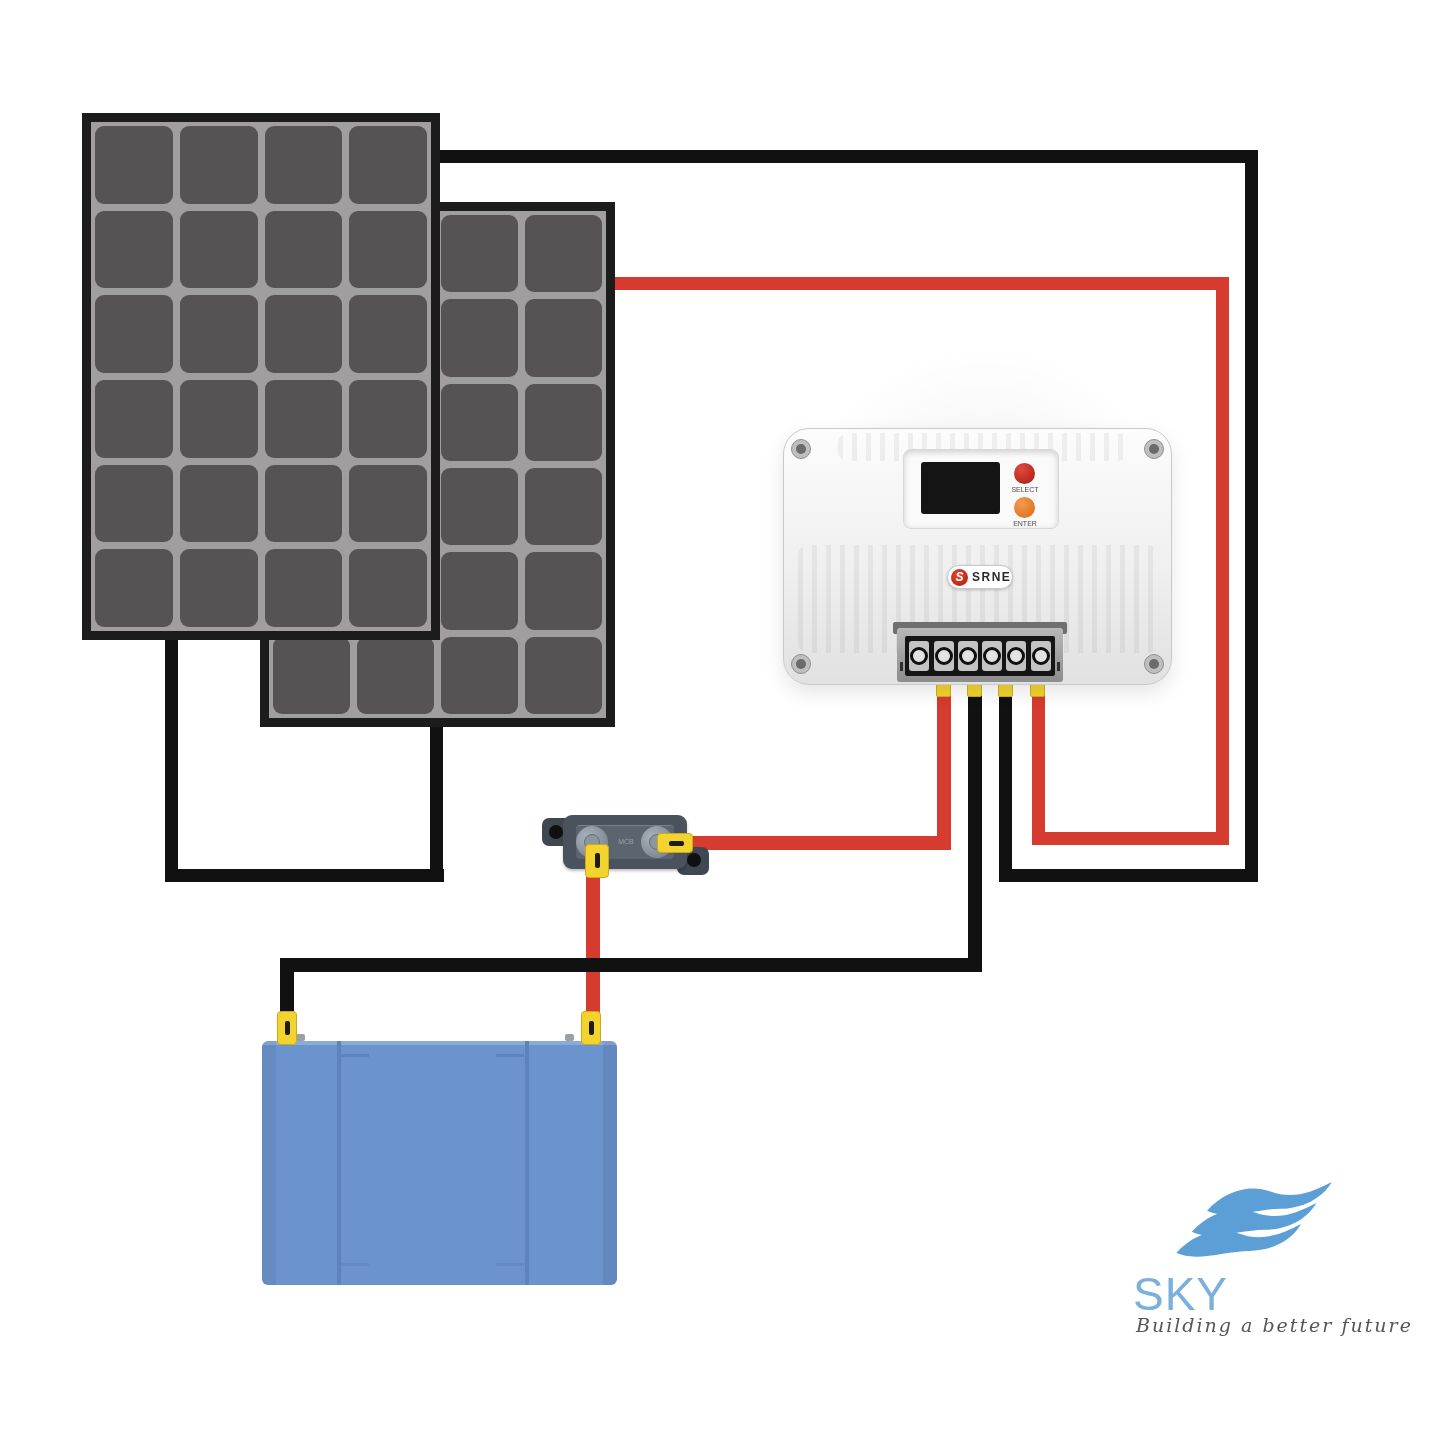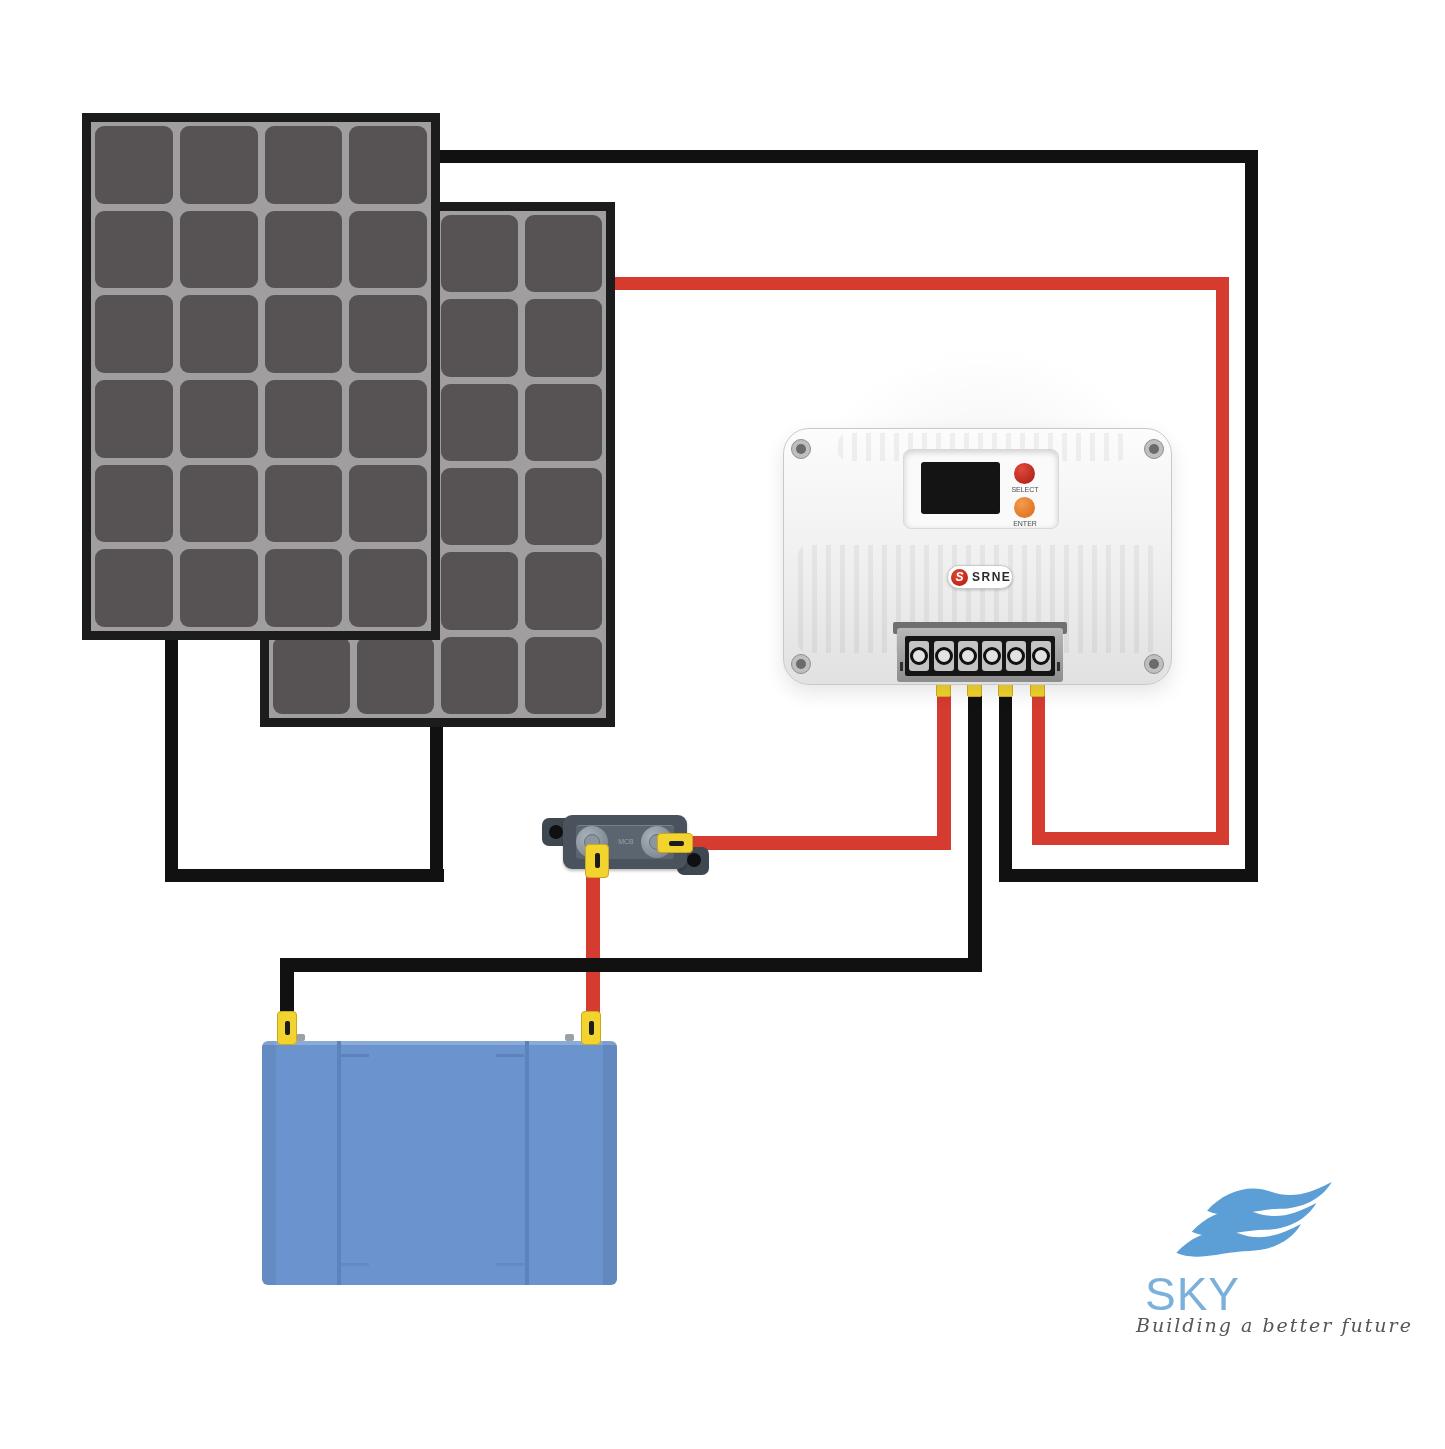--- a/index.html
+++ b/index.html
@@ -74,21 +74,21 @@
   .bat-shade-l{position:absolute;left:0;top:0;width:14px;height:100%;background:rgba(0,0,0,0.05);border-radius:6px 0 0 6px;}
   .bat-shade-r{position:absolute;right:0;top:0;width:14px;height:100%;background:rgba(0,0,0,0.07);border-radius:0 6px 6px 0;}
   .bat-divider{position:absolute;top:0;width:4px;height:100%;background:#5d83bd;}
   .bat-tick{position:absolute;height:3px;background:#5d83bd;}
   .bat-highlight{position:absolute;left:0;top:0;width:100%;height:4px;background:rgba(255,255,255,0.22);border-radius:6px 6px 0 0;}
   .post{position:absolute;width:20px;height:34px;background:#f3d42e;border:1px solid #caa81f;border-radius:4px;box-sizing:border-box;}
   .post-slot{position:absolute;width:5px;height:14px;background:#1c1c1c;border-radius:2px;left:7px;top:9px;}
   .post-nub{position:absolute;width:9px;height:7px;background:#9aa0a6;border-radius:2px;}
 
   
-  .logo-text-row{position:absolute;left:1133px;top:1267px;display:flex;margin-left:12px;}
+  .logo-text-row{position:absolute;left:1133px;top:1267px;display:flex;}
   .logo-sky{font-size:46px;color:#7cb0dc;letter-spacing:1px;}
   .logo-energi{font-size:46px;font-weight:bold;color:#4b4b4d;letter-spacing:0px;
         border-top:3px solid #4b4b4d;border-bottom:3px solid #4b4b4d;padding:0 3px;}
   .logo-tagline{position:absolute;left:1136px;top:1314px;font-family:"DejaVu Serif", serif;font-style:italic;
         font-size:19px;color:#55555a;letter-spacing:2px;white-space:nowrap;}
 </style>
 </head>
 <body>
 
 <div id="stage">

